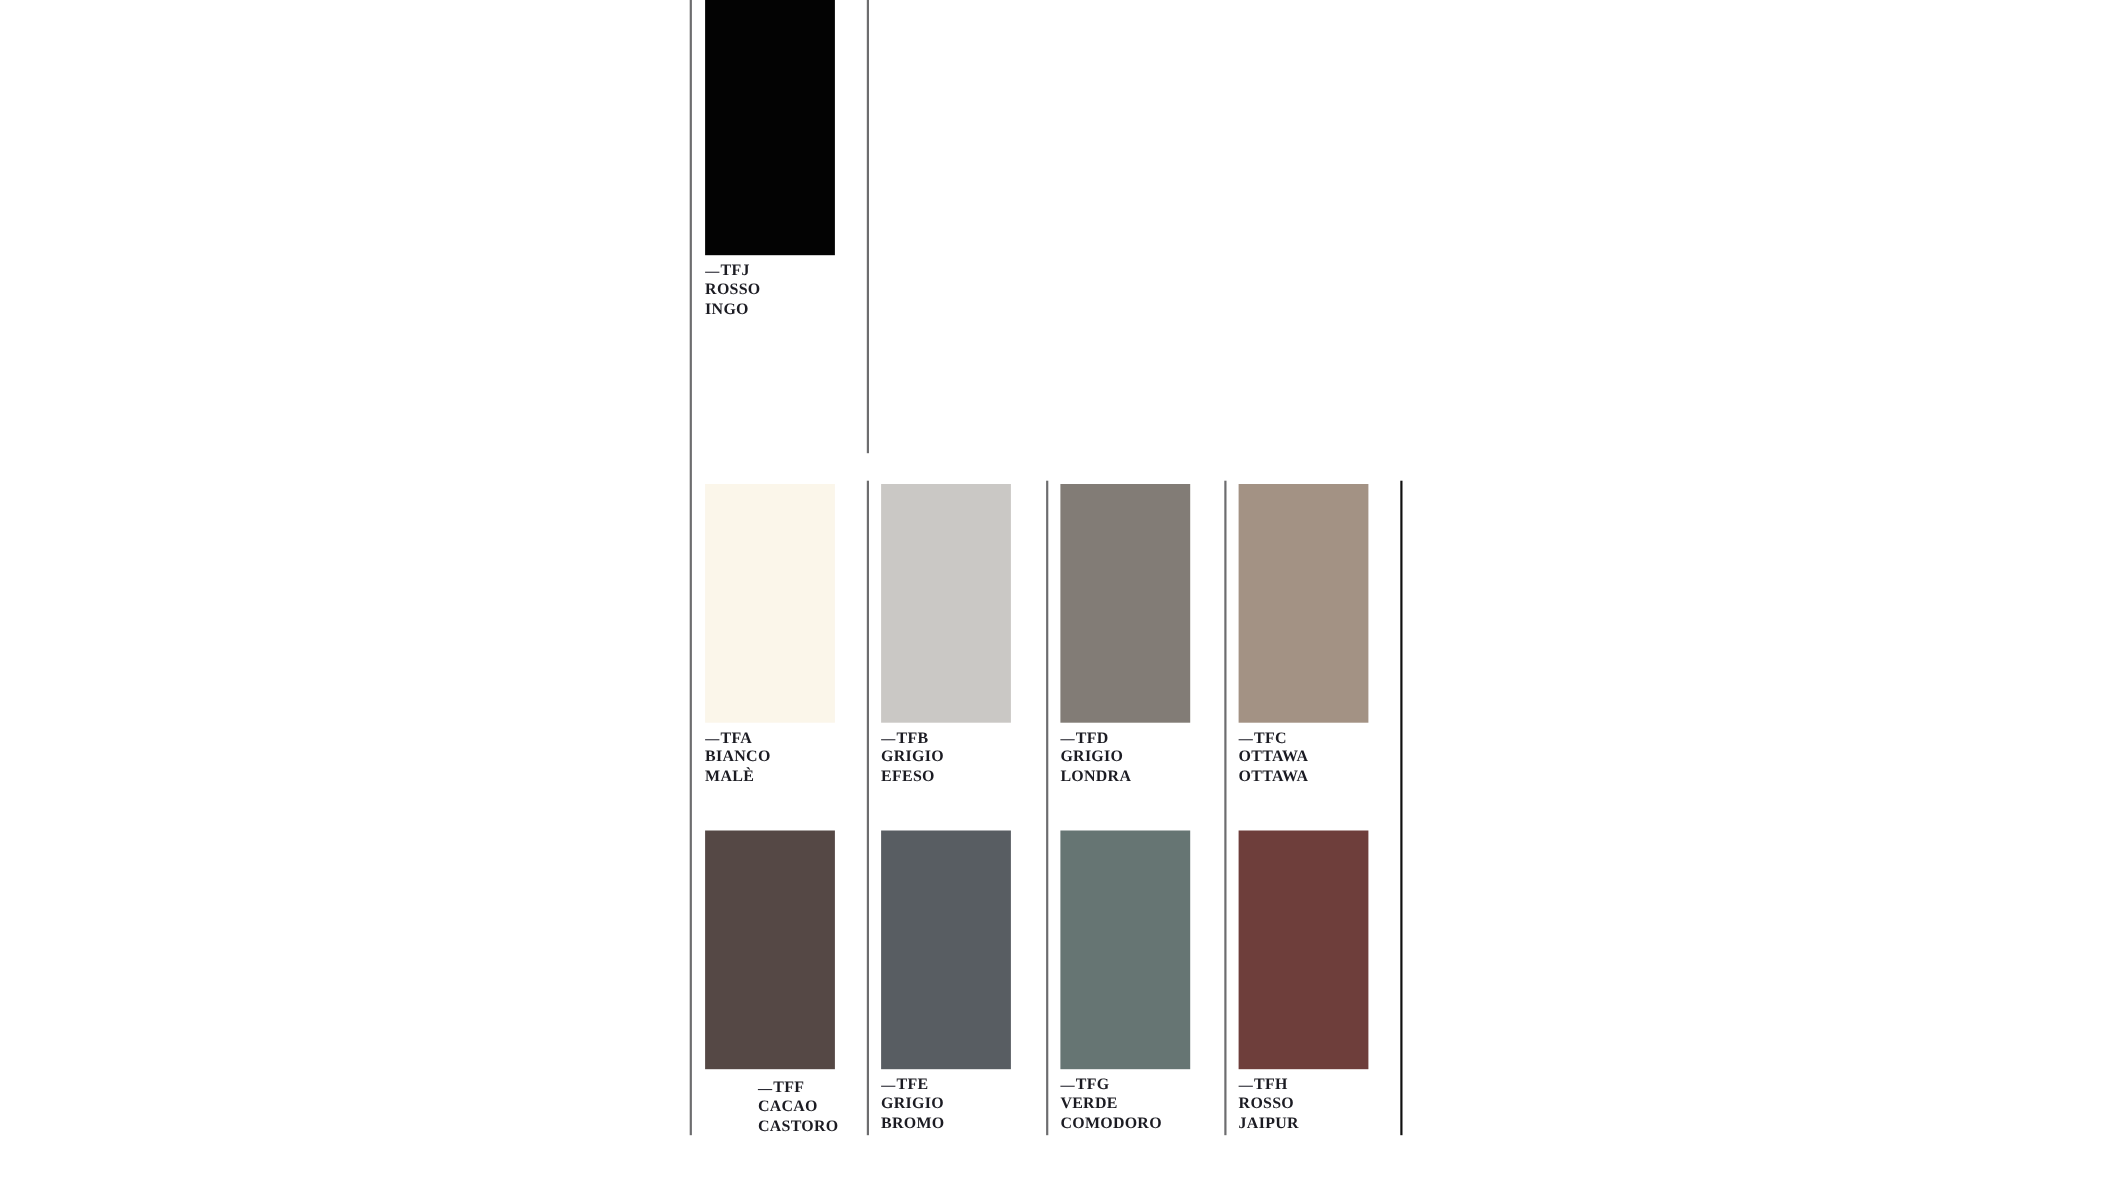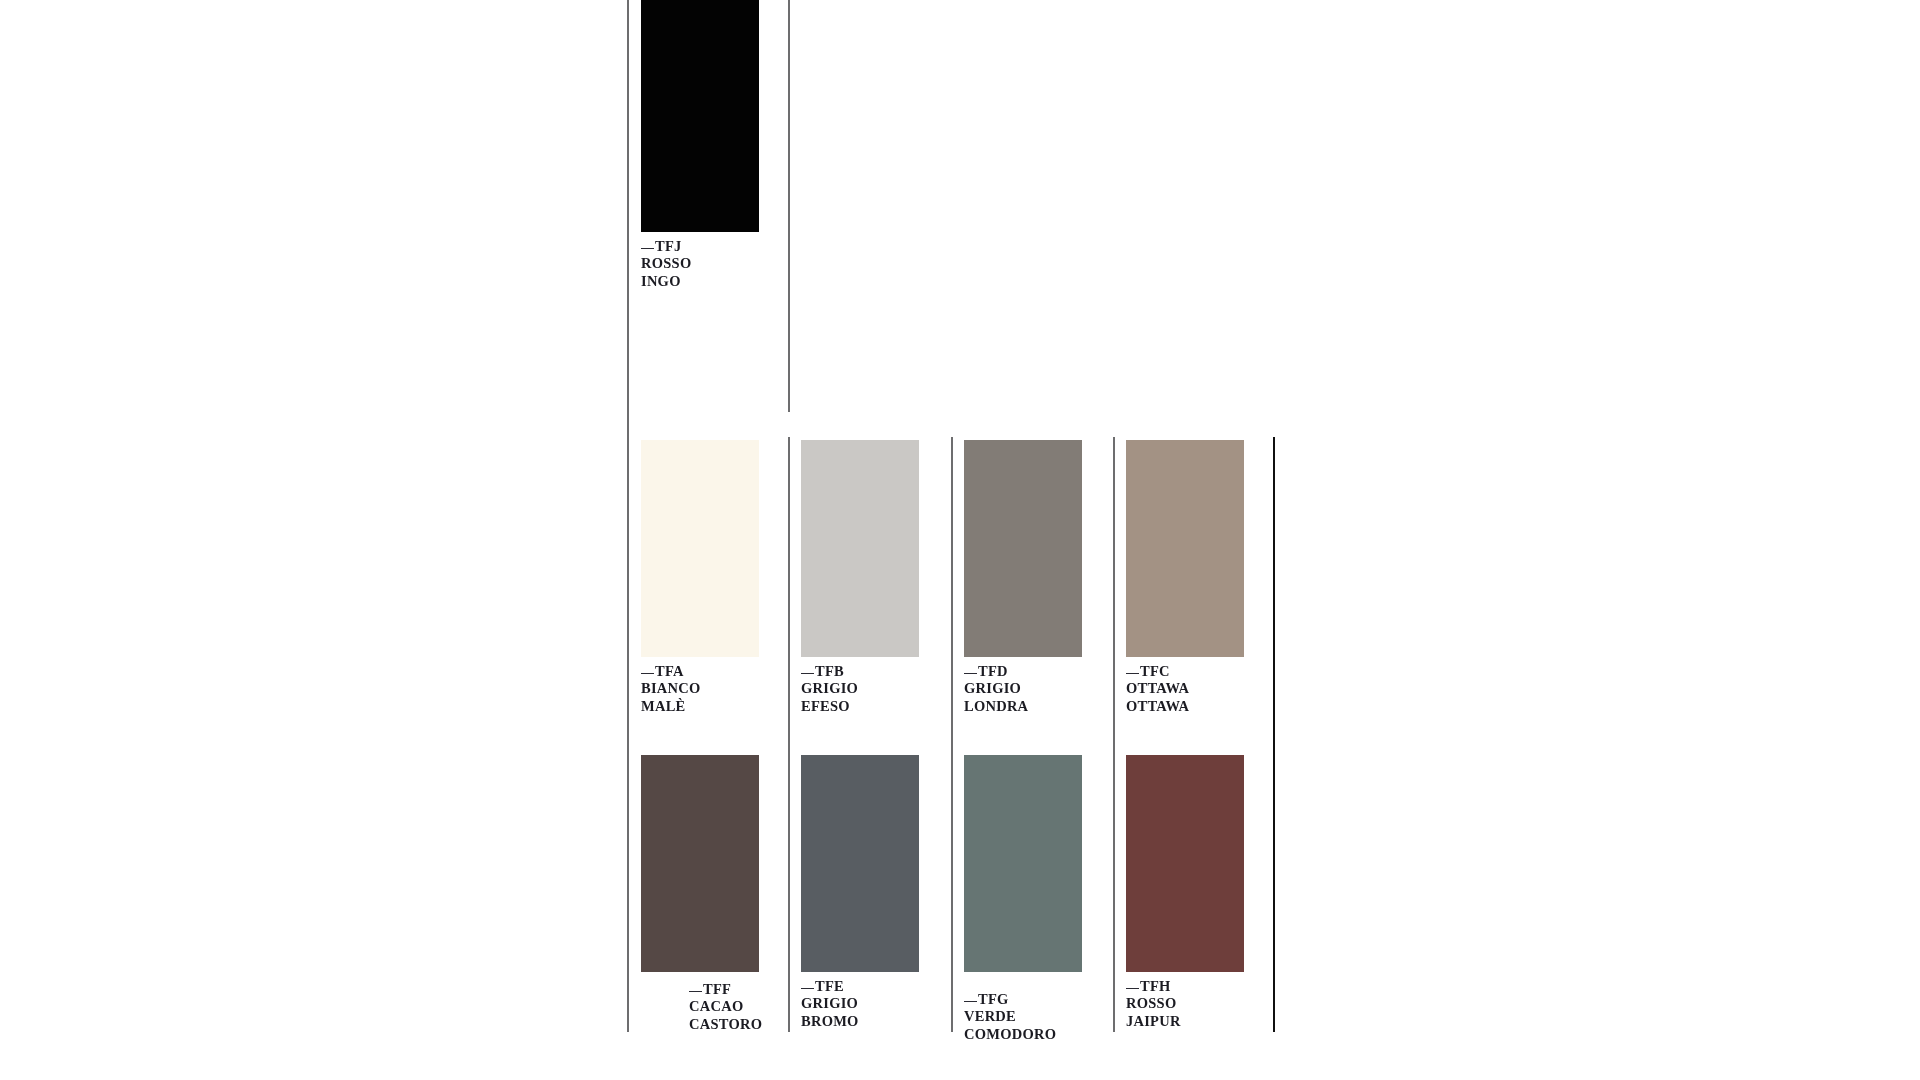--- a/index.html
+++ b/index.html
@@ -147,21 +147,21 @@
       <div class="swatch-cell" style="left: 801px; top: 755px; width: 118px;">
         <div class="swatch-chip" style="width: 118px; height: 217px; background: rgb(88, 93, 98);"></div>
         <div class="swatch-caption" style="top: 223px;">
           <span class="code-line"><span class="code-prefix"></span>TFE</span>
           <span class="name-line">GRIGIO</span>
           <span class="name-line">BROMO</span>
         </div>
       </div>
       <div class="swatch-cell" style="left: 964px; top: 755px; width: 118px;">
         <div class="swatch-chip" style="width: 118px; height: 217px; background: rgb(102, 117, 115);"></div>
-        <div class="swatch-caption" style="top: 236px;">
+        <div class="swatch-caption" style="top: 223px;">
           <span class="code-line"><span class="code-prefix"></span>TFG</span>
           <span class="name-line">VERDE</span>
           <span class="name-line">COMODORO</span>
         </div>
       </div>
       <div class="swatch-cell" style="left: 1126px; top: 755px; width: 118px;">
         <div class="swatch-chip" style="width: 118px; height: 217px; background: rgb(110, 62, 59);"></div>
         <div class="swatch-caption" style="top: 223px;">
           <span class="code-line"><span class="code-prefix"></span>TFH</span>
           <span class="name-line">ROSSO</span>

